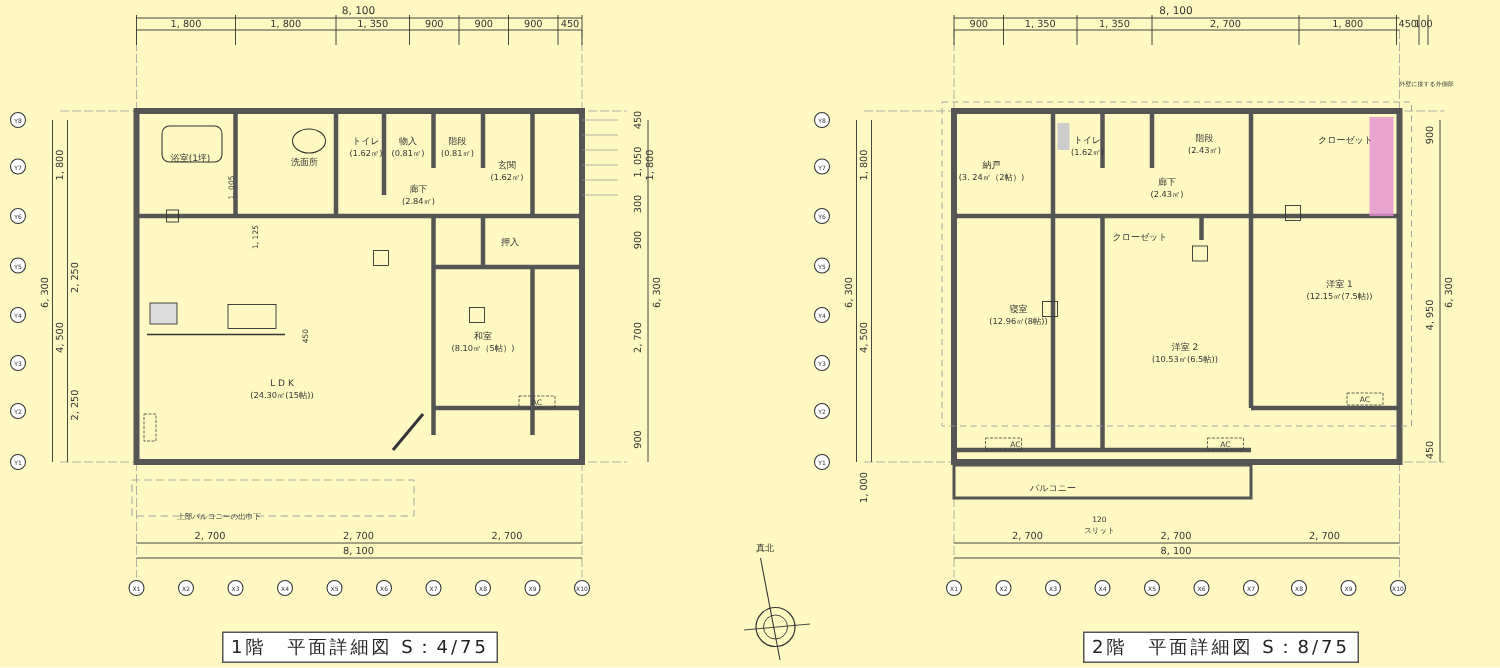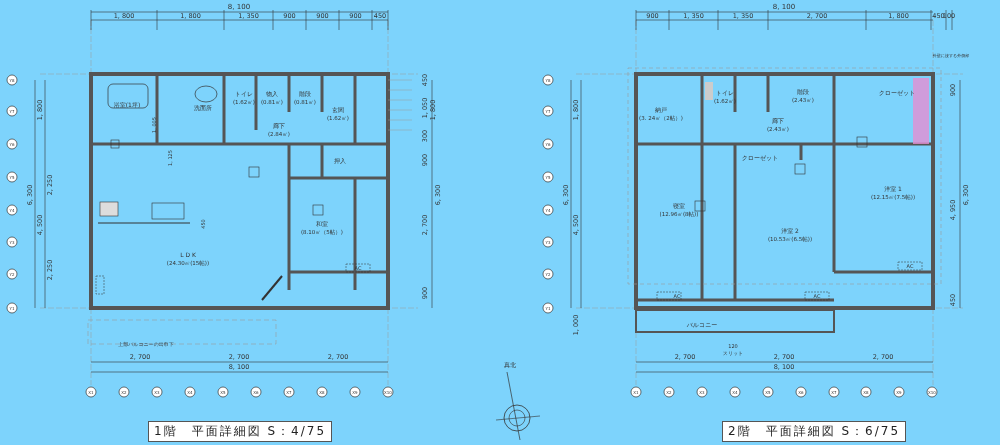--- a/index.html
+++ b/index.html
@@ -1,17 +1,17 @@
 <!DOCTYPE html>
 <html><head>
 <meta charset="utf-8">
 <style>
   html,body{margin:0;padding:0;background:#fff;}
   body{width:1000px;height:445px;overflow:hidden;font-family:"DejaVu Sans",sans-serif;color:#333;}
-  #stage{position:relative;width:1000px;height:445px;background:#7dd3fc;}
+  #stage{position:relative;width:1000px;height:445px;background:#fef9c3;}
   svg{position:absolute;left:0;top:0;}
   .t{font-family:"DejaVu Sans",sans-serif;fill:#333;}
   .title-box{position:absolute;border:1px solid #555;background:#fff;padding:1px 5px;font-size:12px;letter-spacing:2px;color:#222;font-family:"DejaVu Sans",sans-serif;white-space:nowrap;}
 </style>
 </head>
 <body>
 
 <div id="stage">
   <svg id="plan" width="1000" height="445" viewBox="0 0 1000 445">
       <g>
@@ -273,14 +273,14 @@
       </g>
       <g>
         <text x="510" y="367" font-size="6" text-anchor="middle" class="t">真北</text>
         <line x1="507" y1="372" x2="520" y2="440" stroke="#333333" stroke-width="0.7"></line>
         <circle cx="517" cy="418" r="13" fill="none" stroke="#333333" stroke-width="0.8"></circle>
         <circle cx="517" cy="418" r="8" fill="none" stroke="#333333" stroke-width="0.6"></circle>
         <line x1="496" y1="420" x2="540" y2="416" stroke="#333333" stroke-width="0.6"></line>
       </g>
     </svg>
   <div class="title-box" style="left:148px;top:421px;">1階　平面詳細図 S：4/75</div>
-  <div class="title-box" style="left:722px;top:421px;">2階　平面詳細図 S：6/75</div>
+  <div class="title-box" style="left:722px;top:421px;">2階　平面詳細図 S：8/75</div>
 </div>
 
 </body></html>

